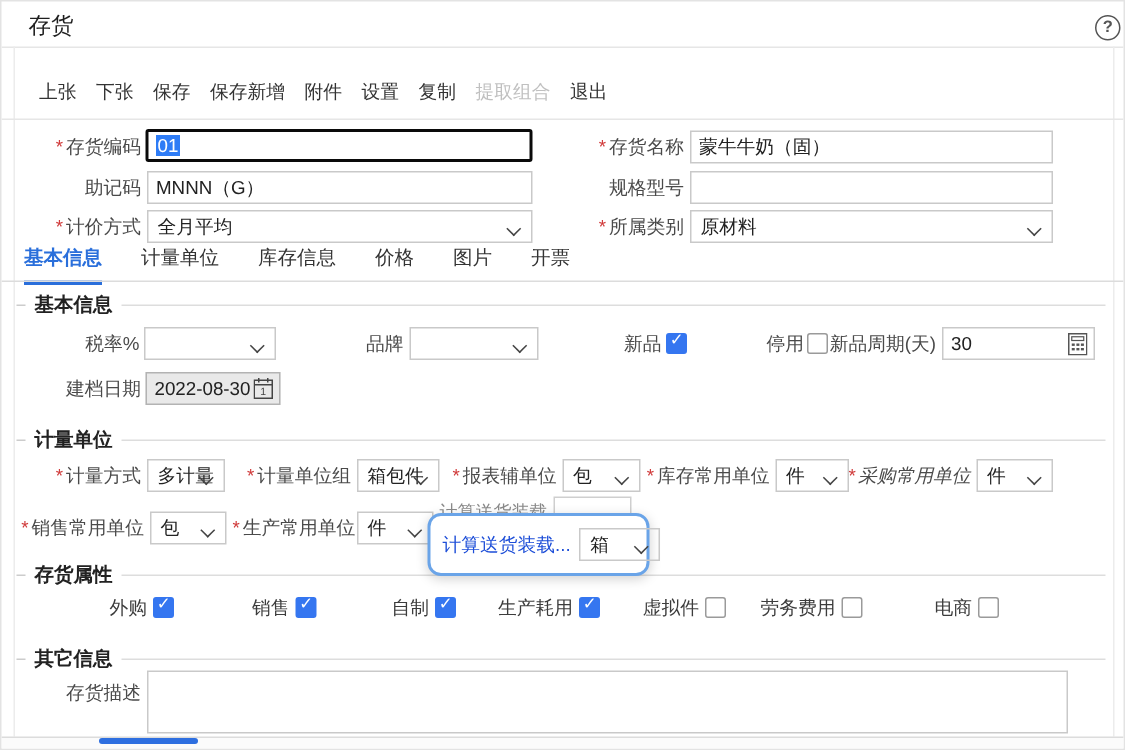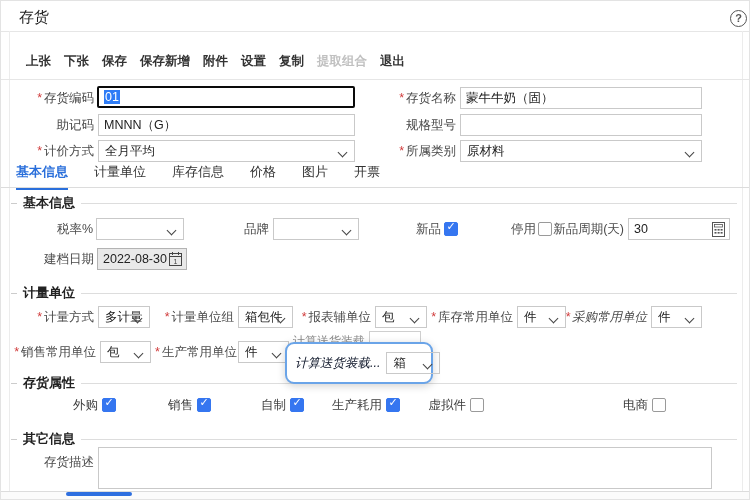--- a/index.html
+++ b/index.html
@@ -4,21 +4,21 @@
 <style>
   html,body{margin:0;padding:0;}
   body{font-family:"Liberation Sans","DejaVu Sans",sans-serif;background:#fff;}
   .page{position:relative;width:750px;height:500px;background:#fff;overflow:hidden;
         border:1px solid #e3e3e3;box-sizing:border-box;}
   .hline{position:absolute;left:0;right:0;height:1px;background:#e6e6e6;}
   .vline{position:absolute;width:1px;background:#ececec;}
   .title{position:absolute;left:18px;top:7px;font-size:15px;color:#1f1f1f;}
   .help{position:absolute;left:729px;top:9px;width:15px;height:15px;border:1.5px solid #555;
         border-radius:50%;color:#555;font-size:11px;font-weight:bold;text-align:center;line-height:15px;}
-  .toolbar{position:absolute;left:25px;top:52px;display:flex;gap:13px;font-size:12.5px;color:#333;font-weight:bold;}
+  .toolbar{position:absolute;left:25px;top:52px;display:flex;gap:13px;font-size:12.5px;color:#333;}
   .tool{cursor:pointer;white-space:nowrap;}
   .tool.disabled{color:#c0c0c0;}
   .flabel{position:absolute;height:22px;line-height:22px;text-align:right;font-size:12.5px;
           color:#4a4a4a;white-space:nowrap;}
   .star{display:none;color:#d03a3a;margin-right:2px;}
   .star.show{display:inline;}
   .tfield{position:absolute;height:22px;border:1px solid #c9c9c9;background:#fff;font-size:12.5px;
           color:#222;line-height:20px;padding:0 5px;box-sizing:border-box;white-space:nowrap;overflow:hidden;}
   .tfield.focused{border:2px solid #0a0a0a;border-radius:2px;line-height:18px;}
   .seltext{background:#2e7cf6;color:#fff;padding:0 1px;}
@@ -37,21 +37,21 @@
       background:#fff;box-sizing:border-box;position:relative;flex:none;}
   .cb.checked{background:#3576f0;border-color:#3576f0;}
   .cb.checked::after{content:"\2713";position:absolute;left:1.5px;top:-3px;color:#fff;font-size:11px;font-weight:bold;}
   .cbitem{position:absolute;display:flex;align-items:center;gap:4px;justify-content:flex-end;
           font-size:12.5px;color:#3c3c3c;height:18px;}
   .icon-right{position:absolute;right:4px;top:3px;}
   .datefield{background:#e9e9e9;border-color:#b3b3b3;}
   .popup{position:absolute;left:284px;top:341px;width:148px;height:42px;background:#fff;
          border:2px solid #6aa4e8;border-radius:9px;box-shadow:0 2px 8px rgba(0,0,0,0.18);
          z-index:10;display:flex;align-items:center;gap:6px;padding:0 8px;box-sizing:border-box;}
-  .popup-label{font-size:12.5px;color:#0f172a;white-space:nowrap;font-style:italic;}
+  .popup-label{font-size:12.5px;color:#1d4ed8;white-space:nowrap;}
   .popup-select{position:relative;width:54px;height:22px;border:1px solid #c9c9c9;font-size:12.5px;
           color:#222;line-height:20px;padding:0 18px 0 6px;box-sizing:border-box;flex:none;}
   .bglabel{position:absolute;left:292px;top:332px;font-size:12px;color:#8a8a8a;white-space:nowrap;z-index:1;}
   .bginput{position:absolute;left:368px;top:330px;width:52px;height:20px;border:1px solid #cfcfcf;
            background:#fff;box-sizing:border-box;z-index:1;}
   textarea.desc{position:absolute;left:97px;top:446px;width:614px;height:42px;border:1px solid #c9c9c9;
            resize:none;box-sizing:border-box;font-family:inherit;font-size:12.5px;padding:3px 5px;}
   .bottom-strip{position:absolute;left:0;top:491px;width:750px;height:9px;background:#fbfbfb;}
   .scroll-thumb{position:absolute;left:65px;top:491px;width:66px;height:4px;background:#2e6fe0;border-radius:2px;}
 </style>
@@ -247,20 +247,24 @@
     <span class="cb checked"></span>
     </div>
   <div class="cbitem" style="left:280px;top:395px;width:119px;">
     <span>生产耗用</span>
     <span class="cb checked"></span>
     </div>
   <div class="cbitem" style="left:365px;top:395px;width:118px;">
     <span>虚拟件</span>
     <span class="cb"></span>
     </div>
+  <div class="cbitem" style="left:440px;top:395px;width:134px;">
+    <span>劳务费用</span>
+    <span class="cb"></span>
+    </div>
   <div class="cbitem" style="left:550px;top:395px;width:115px;">
     <span>电商</span>
     <span class="cb"></span>
     </div>
 
   <div class="section" style="top:429px;">
     <span class="sec-dash"></span>
     <span class="sec-title">其它信息</span>
     <span class="sec-line"></span>
   </div>

